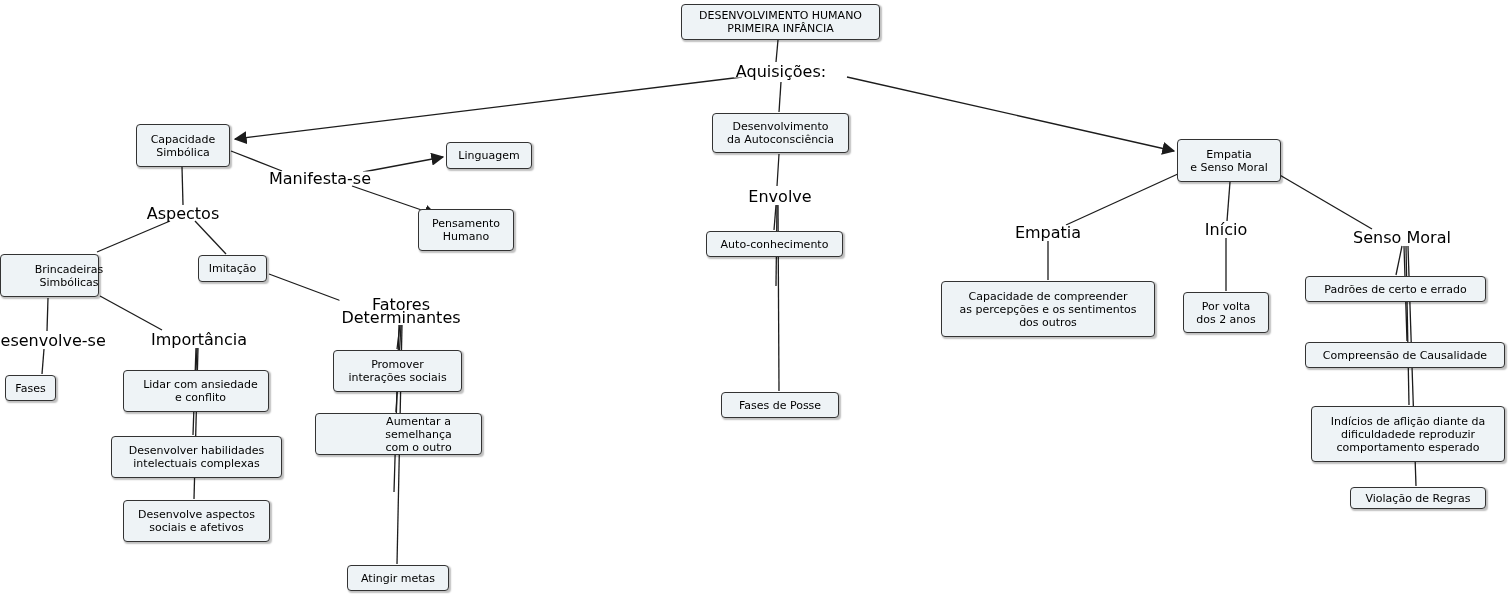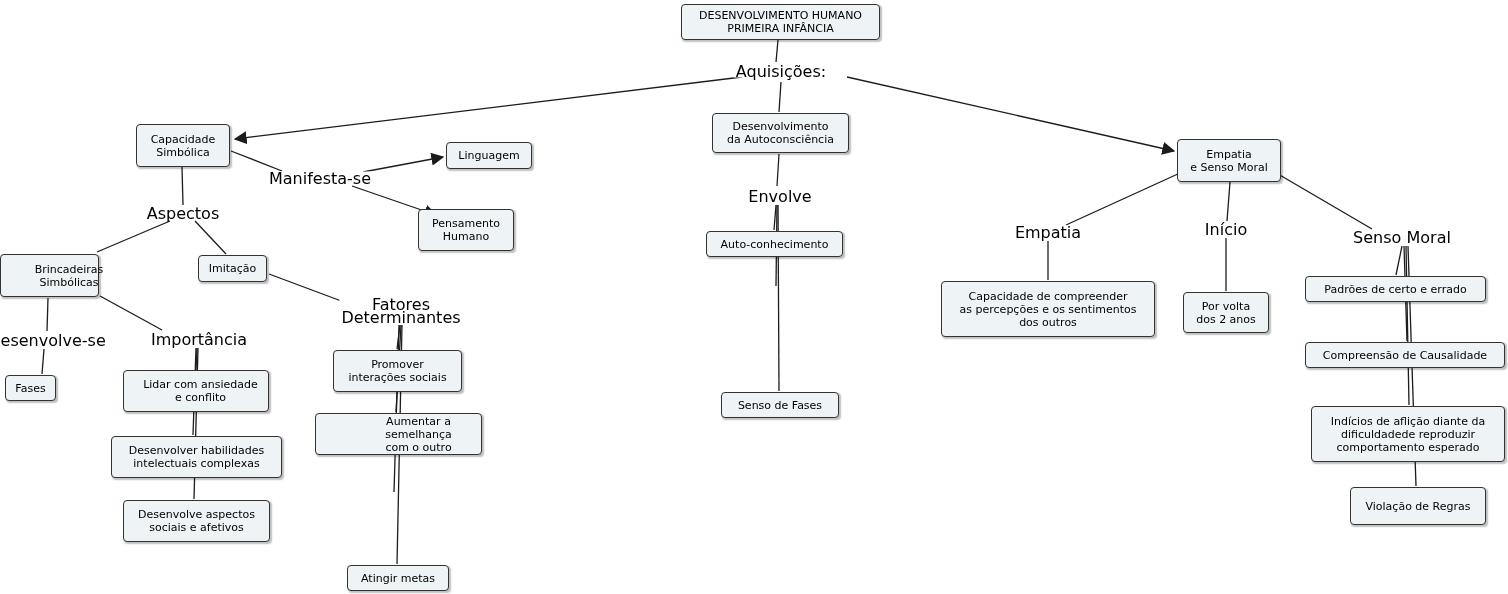--- a/index.html
+++ b/index.html
@@ -94,32 +94,32 @@
   <div class="node" style="left:418px;top:209px;width:96px;height:42px;">Pensamento
 Humano</div>
   <div class="node" style="left:712px;top:113px;width:137px;height:40px;">Desenvolvimento
 da Autoconsciência</div>
   <div class="node" style="left:1177px;top:139px;width:104px;height:43px;">Empatia
 e Senso Moral</div>
   <div class="node" style="left:0px;top:254px;width:99px;height:43px;padding-left:43px;">Brincadeiras
 Simbólicas</div>
   <div class="node" style="left:198px;top:255px;width:69px;height:27px;">Imitação</div>
   <div class="node" style="left:706px;top:231px;width:137px;height:26px;">Auto-conhecimento</div>
-  <div class="node" style="left:721px;top:392px;width:118px;height:26px;">Senso de Fases</div>
+  <div class="node" style="left:721px;top:392px;width:118px;height:26px;">Fases de Posse</div>
   <div class="node" style="left:941px;top:281px;width:214px;height:56px;">Capacidade de compreender
 as percepções e os sentimentos
 dos outros</div>
   <div class="node" style="left:1183px;top:292px;width:86px;height:41px;">Por volta
 dos 2 anos</div>
   <div class="node" style="left:1305px;top:276px;width:181px;height:26px;">Padrões de certo e errado</div>
   <div class="node" style="left:1305px;top:342px;width:200px;height:26px;">Compreensão de Causalidade</div>
   <div class="node" style="left:1311px;top:406px;width:194px;height:56px;">Indícios de aflição diante da
 dificuldadede reproduzir
 comportamento esperado</div>
-  <div class="node" style="left:1350px;top:487px;width:136px;height:38px;">Violação de Regras</div>
+  <div class="node" style="left:1350px;top:487px;width:136px;height:22px;">Violação de Regras</div>
   <div class="node" style="left:5px;top:375px;width:51px;height:26px;">Fases</div>
   <div class="node" style="left:123px;top:370px;width:146px;height:42px;padding-left:13px;">Lidar com ansiedade
 e conflito</div>
   <div class="node" style="left:111px;top:436px;width:171px;height:42px;">Desenvolver habilidades
 intelectuais complexas</div>
   <div class="node" style="left:123px;top:500px;width:147px;height:42px;">Desenvolve aspectos
 sociais e afetivos</div>
   <div class="node" style="left:333px;top:350px;width:129px;height:42px;">Promover
 interações sociais</div>
   <div class="node" style="left:315px;top:413px;width:167px;height:42px;padding-left:44px;">Aumentar a semelhança

